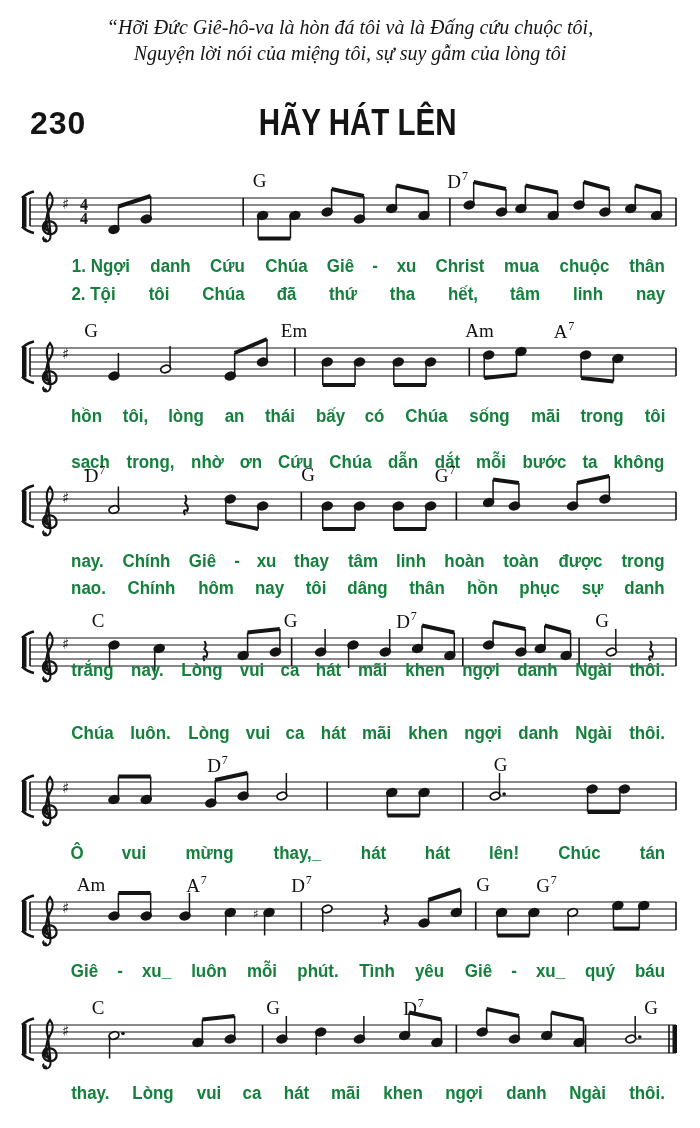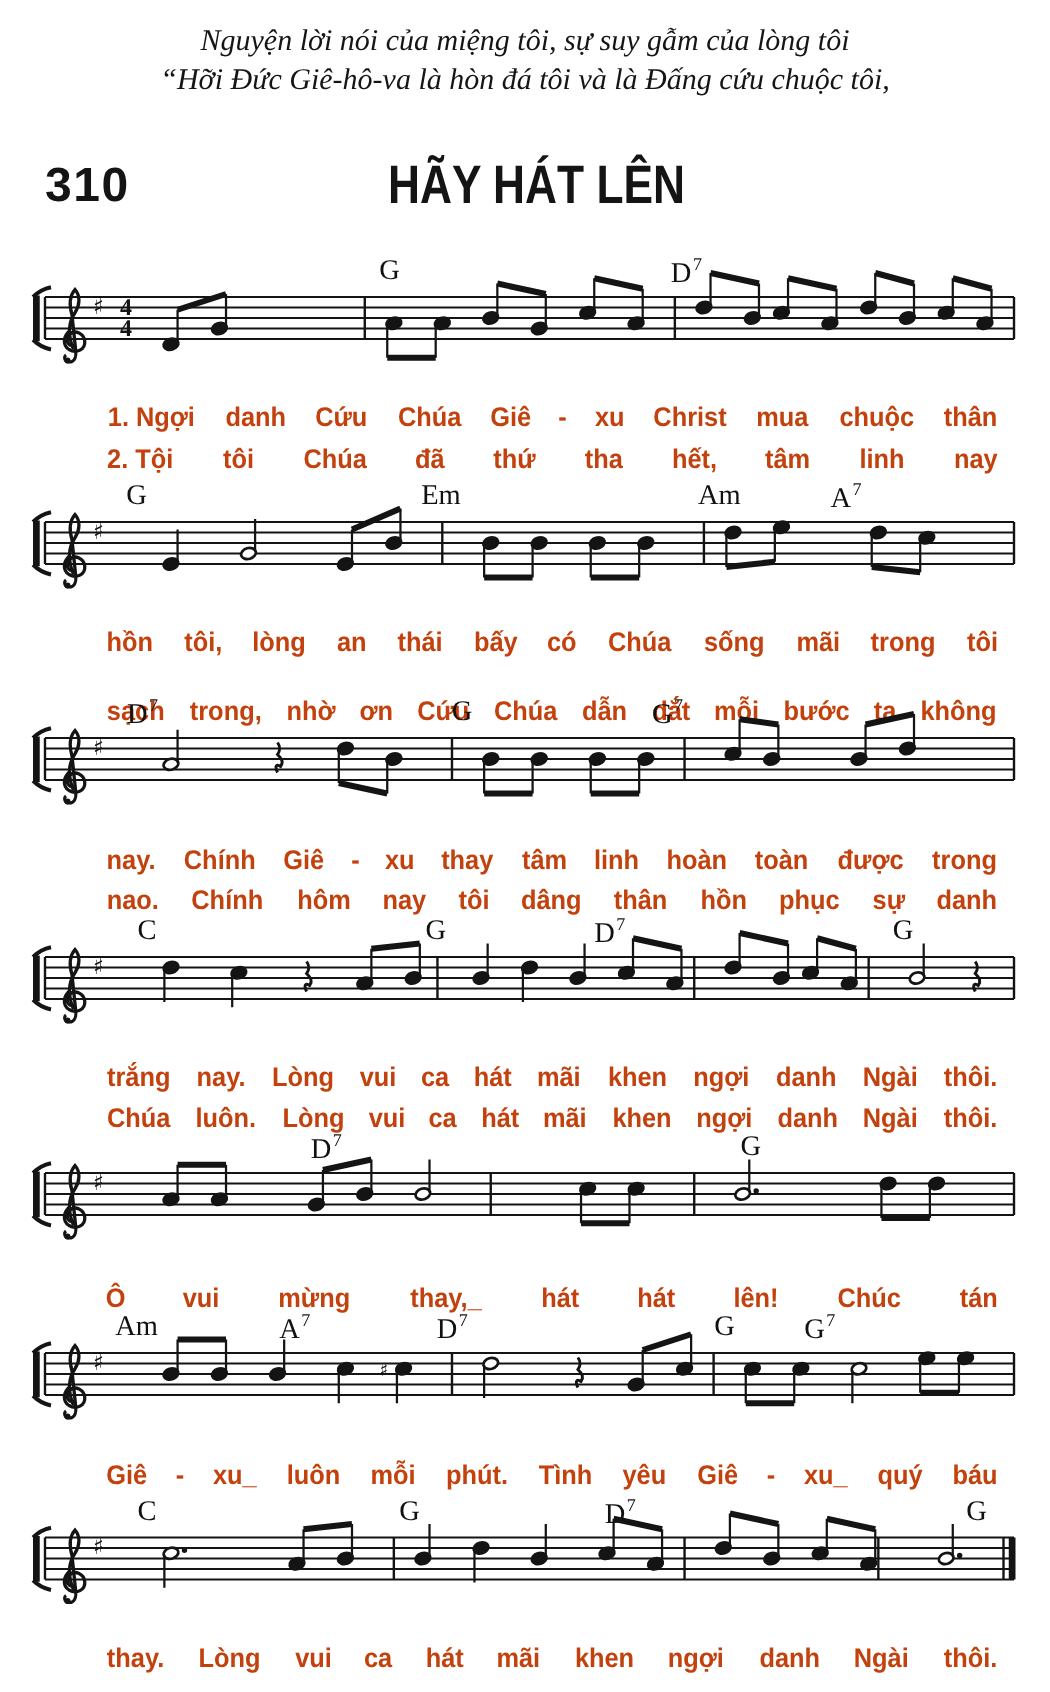--- a/index.html
+++ b/index.html
@@ -27,33 +27,33 @@
   .chord{
     position:absolute;transform:translateX(-50%);
     font-family:"Liberation Serif",serif;font-size:19px;color:#111;
     white-space:nowrap;
   }
   .chord sup{font-size:12px;position:relative;top:-1px;left:1px;}
   svg.staff{position:absolute;left:0;display:block;}
   .lyrics{
     position:absolute;left:70px;right:34px;
     display:flex;justify-content:space-between;align-items:baseline;
-    font-size:18px;font-weight:bold;white-space:nowrap;color:#c2410c;margin-top:12px;
+    font-size:18px;font-weight:bold;white-space:nowrap;color:#15803d;
   }
   .lyrics span{display:inline-block;transform:scaleX(.94);}
 </style>
 </head>
 <body>
 
 <div class="page">
   <div class="quote">
+    <div>“Hỡi Đức Giê-hô-va là hòn đá tôi và là Đấng cứu chuộc tôi,</div>
     <div>Nguyện lời nói của miệng tôi, sự suy gẫm của lòng tôi</div>
-    <div>“Hỡi Đức Giê-hô-va là hòn đá tôi và là Đấng cứu chuộc tôi,</div>
   </div>
-  <div class="song-number">310</div>
+  <div class="song-number">230</div>
   <div class="title-wrap">
     <span class="title">HÃY HÁT LÊN</span>
   </div>
   <div id="score">
       <div class="system" style="top: 0px;">
         <div class="chordrow" style="top: 170px;">
           <span class="chord" style="left: 37.1%;">G</span>
           <span class="chord" style="left: 65.3%;">D<sup>7</sup></span>
         </div>
         <svg width="700" height="78" viewBox="0 0 700 78" class="staff" style="top: 176px;">
@@ -378,21 +378,21 @@
           <line x1="493.05999999999995" y1="6" x2="525.36" y2="13" stroke="#141414" stroke-width="4"></line>
           <ellipse cx="540.34" cy="32.5" rx="5" ry="3.6" transform="rotate(-16 540.34 32.5)" fill="#141414" stroke="#141414" stroke-width="1.8"></ellipse>
           <ellipse cx="566.18" cy="39.5" rx="5" ry="3.6" transform="rotate(-16 566.18 39.5)" fill="#141414" stroke="#141414" stroke-width="1.8"></ellipse>
           <line x1="544.74" y1="31.5" x2="544.74" y2="9.5" stroke="#141414" stroke-width="1.5"></line>
           <line x1="570.5799999999999" y1="38.5" x2="570.5799999999999" y2="16.5" stroke="#141414" stroke-width="1.5"></line>
           <line x1="544.74" y1="9.5" x2="570.5799999999999" y2="16.5" stroke="#141414" stroke-width="4"></line>
           <ellipse cx="611.4" cy="36" rx="5" ry="3.6" transform="rotate(-16 611.4 36)" fill="#fff" stroke="#141414" stroke-width="1.8"></ellipse>
           <line x1="615.8" y1="35" x2="615.8" y2="13" stroke="#141414" stroke-width="1.5"></line>
           <path d="M650.16 25 c2 3 2 5 0 8 c3 3 4 5 2 8 c-3 -2 -4 0 -2 4" fill="none" stroke="#141414" stroke-width="2"></path>
         </svg>
-        <div class="lyrics" style="top: 696px;">
+        <div class="lyrics" style="top: 660px;">
           <span>trắng</span>
           <span>nay.</span>
           <span>Lòng</span>
           <span>vui</span>
           <span>ca</span>
           <span>hát</span>
           <span>mãi</span>
           <span>khen</span>
           <span>ngợi</span>
           <span>danh</span>

